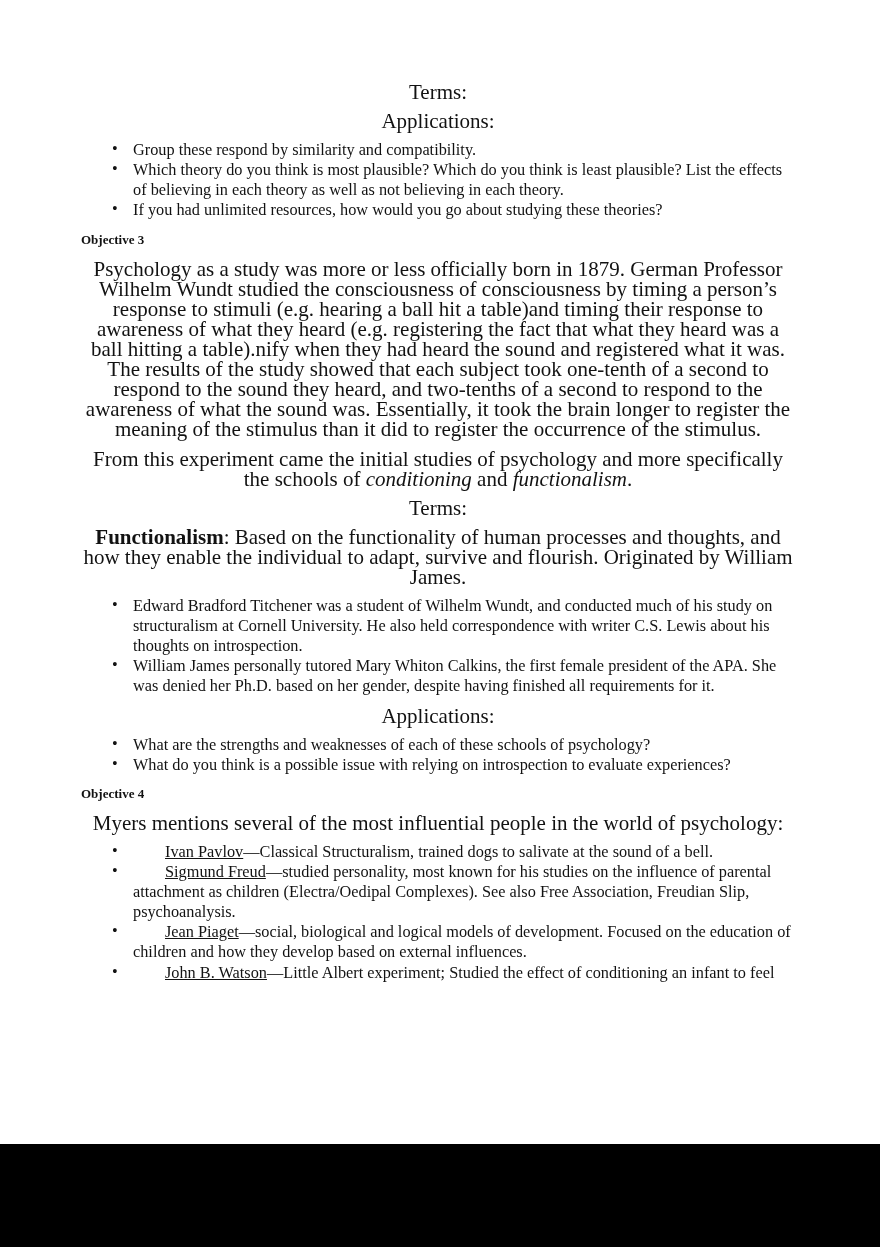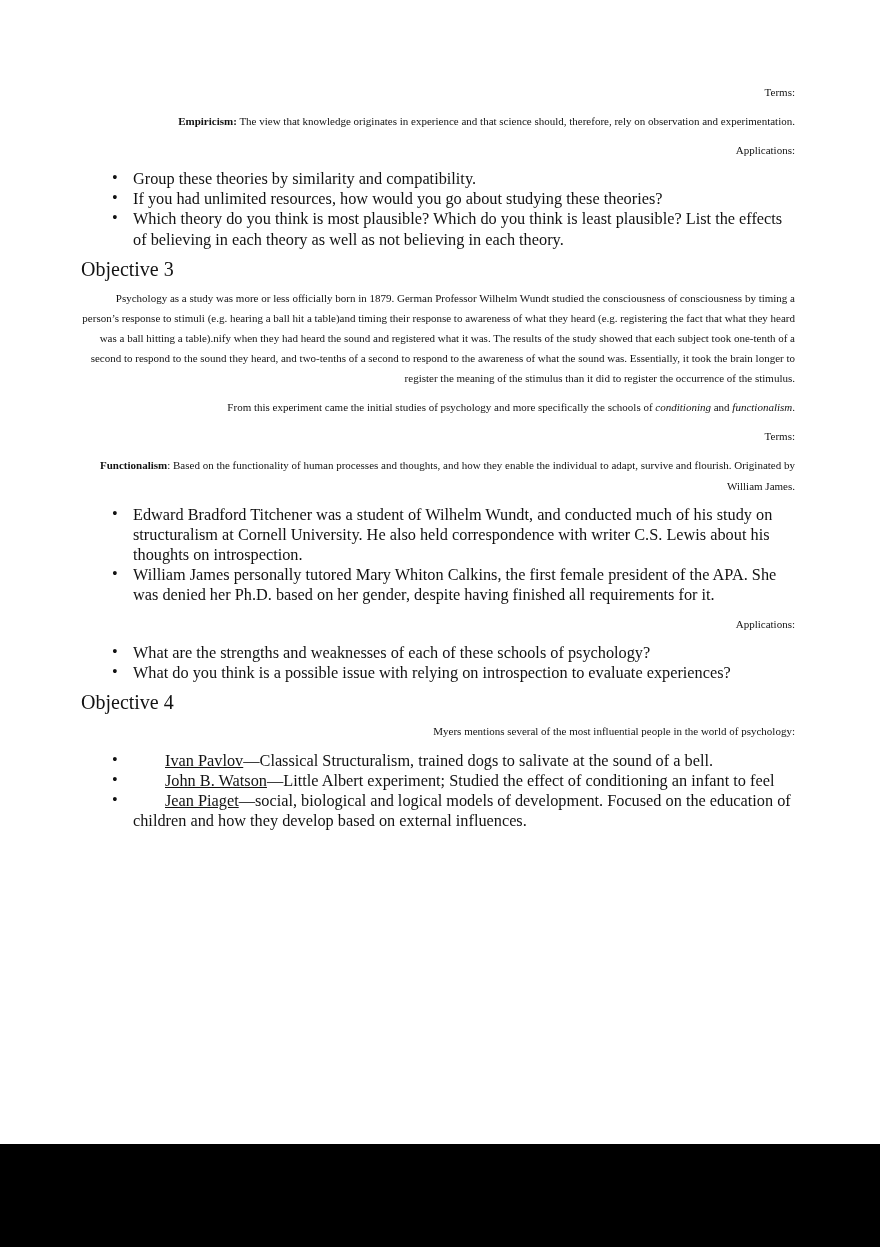--- a/index.html
+++ b/index.html
@@ -23,29 +23,29 @@
     background: #ffffff;
   }
   .content {
     position: absolute;
     left: 81px;
     top: 82px;
     width: 714px;
   }
   p.para {
     margin: 0 0 9px 0;
-    font-size: 11px;
+    font-size: 21px;
     line-height: 20.1px;
-    text-align: right;
+    text-align: center;
   }
   h2.objective {
     margin: 0 0 9px 0;
-    font-size: 20px;
+    font-size: 13px;
     line-height: 20.1px;
-    font-weight: normal;
+    font-weight: bold;
   }
   ul.bullets {
     margin: 0 0 9px 0;
     padding: 0;
     list-style: none;
   }
   ul.bullets li {
     position: relative;
     padding-left: 52px;
     font-size: 16.3px;
@@ -73,28 +73,27 @@
   }
 </style>
 </head>
 <body>
 
 <div class="page">
   <div class="content">
 
     <p class="para">Terms:</p>
 
-    <p class="para"><span class="b">Empiricism:</span><span> The view that knowledge originates in experience and that science should, therefore, rely on observation and experimentation.</span></p>
 
     <p class="para">Applications:</p>
 
     <ul class="bullets">
-      <li>Group these theories by similarity and compatibility.</li>
+      <li>Group these respond by similarity and compatibility.</li>
+      <li>Which theory do you think is most plausible? Which do you think is least plausible? List the effects of believing in each theory as well as not believing in each theory.</li>
       <li>If you had unlimited resources, how would you go about studying these theories?</li>
-      <li>Which theory do you think is most plausible? Which do you think is least plausible? List the effects of believing in each theory as well as not believing in each theory.</li>
     </ul>
 
     <h2 class="objective">Objective 3</h2>
 
     <p class="para">Psychology as a study was more or less officially born in 1879. German Professor Wilhelm Wundt studied the consciousness of consciousness by timing a person’s response to stimuli (e.g. hearing a ball hit a table)and timing their response to awareness of what they heard (e.g. registering the fact that what they heard was a ball hitting a table).nify when they had heard the sound and registered what it was. The results of the study showed that each subject took one-tenth of a second to respond to the sound they heard, and two-tenths of a second to respond to the awareness of what the sound was. Essentially, it took the brain longer to register the meaning of the stimulus than it did to register the occurrence of the stimulus.</p>
 
     <p class="para"><span>From this experiment came the initial studies of psychology and more specifically the schools of </span><span class="i">conditioning</span><span> and </span><span class="i">functionalism</span><span>.</span></p>
 
     <p class="para">Terms:</p>
 
@@ -113,20 +112,21 @@
       <li>What are the strengths and weaknesses of each of these schools of psychology?</li>
       <li>What do you think is a possible issue with relying on introspection to evaluate experiences?</li>
     </ul>
 
     <h2 class="objective">Objective 4</h2>
 
     <p class="para">Myers mentions several of the most influential people in the world of psychology:</p>
 
     <ul class="bullets">
       <li><span class="u">Ivan Pavlov</span><span>—Classical Structuralism, trained dogs to salivate at the sound of a bell.</span></li>
+      <li><span class="u">Sigmund Freud</span><span>—studied personality, most known for his studies on the influence of parental attachment as children (Electra/Oedipal Complexes). See also Free Association, Freudian Slip, psychoanalysis.</span></li>
+      <li><span class="u">Jean Piaget</span><span>—social, biological and logical models of development. Focused on the education of children and how they develop based on external influences.</span></li>
       <li><span class="u">John B. Watson</span><span>—Little Albert experiment; Studied the effect of conditioning an infant to feel</span></li>
-      <li><span class="u">Jean Piaget</span><span>—social, biological and logical models of development. Focused on the education of children and how they develop based on external influences.</span></li>
     </ul>
 
   </div>
 
   <div class="blackband"></div>
 </div>
 
 </body></html>

